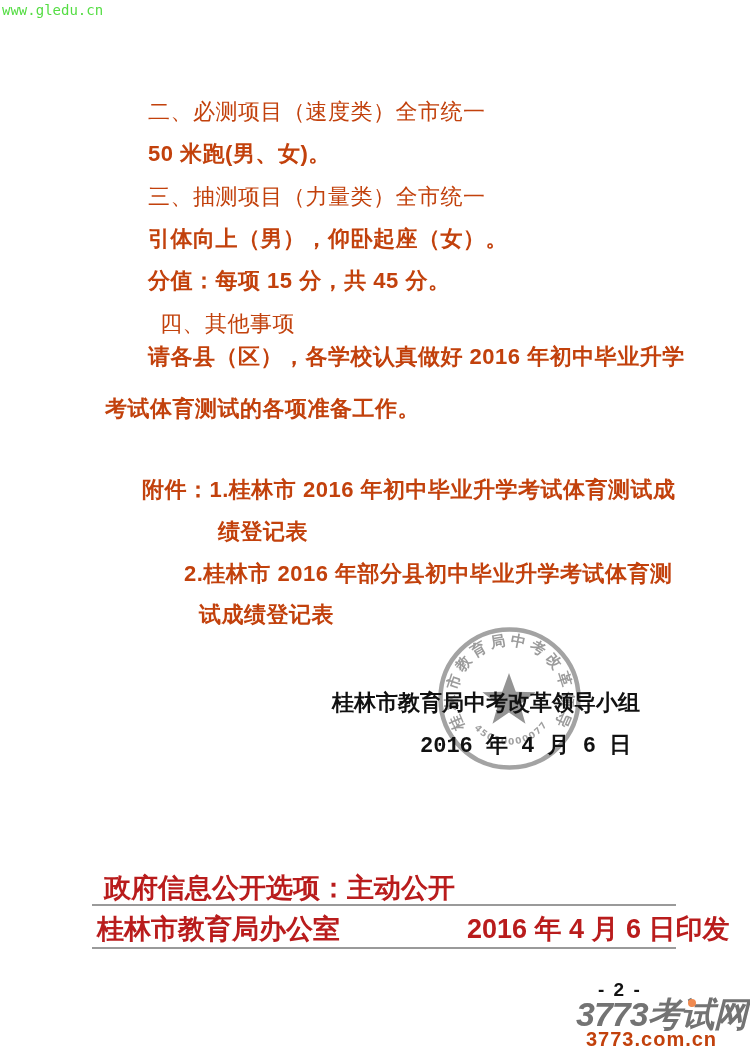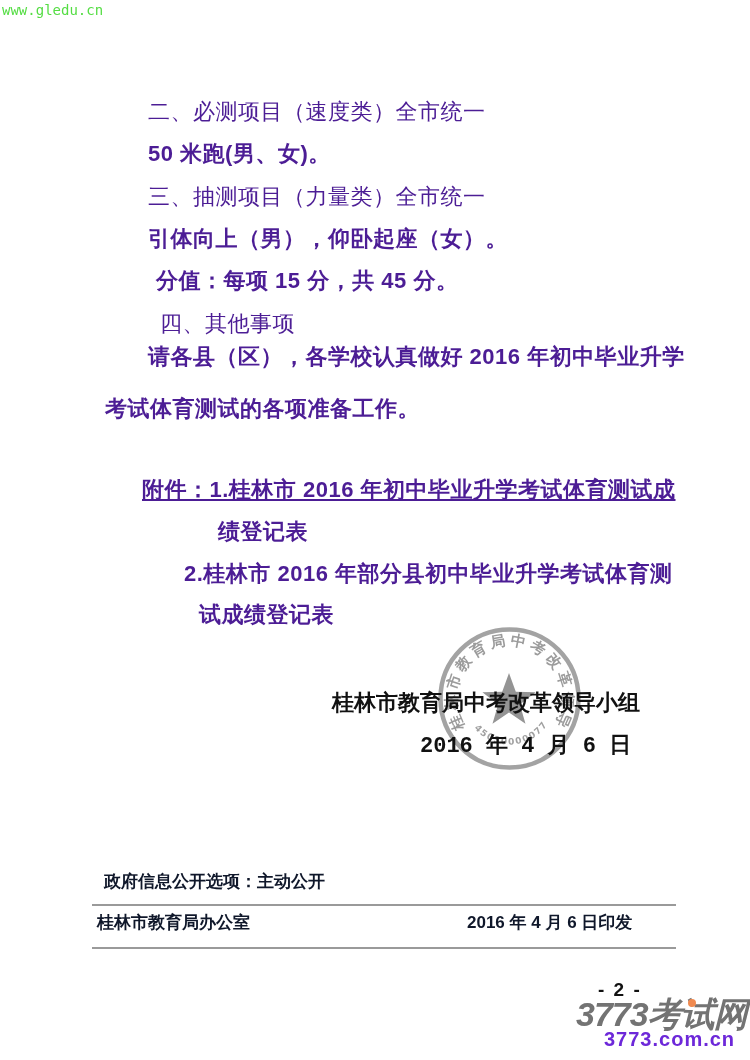--- a/index.html
+++ b/index.html
@@ -20,43 +20,43 @@
     font-size: 14px;
     color: #55dd44;
     letter-spacing: 0px;
   }
   .bline {
     position: absolute;
     font-size: 22px;
     line-height: 26px;
     white-space: nowrap;
     letter-spacing: 0.5px;
-    color: #4c1d95;
+    color: #c2410c;
   }
   .w-reg { font-weight: 400; }
   .w-bold { font-weight: 700; }
   .seal {
     position: absolute;
     left: 437px; top: 626px;
     width: 145px; height: 145px;
     opacity: 0.82;
   }
   .sig {
     position: absolute;
     font-size: 22px;
     font-weight: 700;
     white-space: nowrap;
     color: #111111;
   }
   .footer-text {
     position: absolute;
-    font-size: 17px;
+    font-size: 27px;
     font-weight: 700;
     white-space: nowrap;
-    color: #0f172a;
+    color: #b91c1c;
   }
   .rule {
     position: absolute;
     left: 92px;
     width: 584px;
     height: 2px;
     background: #9a9a9a;
   }
   .pagenum {
     position: absolute;
@@ -71,25 +71,25 @@
     left: 576px; top: 992px;
     font-size: 34px;
     font-weight: 700;
     font-style: italic;
     letter-spacing: -1px;
     color: #737373;
     white-space: nowrap;
   }
   .wm-url {
     position: absolute;
-    left: 604px; top: 1028px;
+    left: 586px; top: 1028px;
     font-size: 20px;
     font-weight: 700;
     letter-spacing: 1px;
-    color: #6d28d9;
+    color: #c2410c;
     white-space: nowrap;
   }
   .wm-dot {
     position: absolute;
     left: 688px; top: 999px;
     width: 8px; height: 8px;
     border-radius: 50%;
     background: #f08a50;
   }
   .seal-ring-text { fill: #868686; font-family: "Liberation Sans", sans-serif; font-weight: 700; font-size: 15px; letter-spacing: 4px; }
@@ -99,26 +99,26 @@
 <body>
 
 <div class="page">
 
   <div class="wm-top">www.gledu.cn</div>
 
   <div class="bline w-reg" style="left:148px; top:99px;">二、必测项目（速度类）全市统一</div>
   <div class="bline w-bold" style="left:148px; top:141px;">50 米跑(男、女)。</div>
   <div class="bline w-reg" style="left:148px; top:184px;">三、抽测项目（力量类）全市统一</div>
   <div class="bline w-bold" style="left:148px; top:226px;">引体向上（男），仰卧起座（女）。</div>
-  <div class="bline w-bold" style="left:156px; top:268px;">分值：每项 15 分，共 45 分。</div>
+  <div class="bline w-bold" style="left:148px; top:268px;">分值：每项 15 分，共 45 分。</div>
   <div class="bline w-reg" style="left:160px; top:311px;">四、其他事项</div>
   <div class="bline w-bold" style="left:148px; top:344px;">请各县（区），各学校认真做好 2016 年初中毕业升学</div>
   <div class="bline w-bold" style="left:105px; top:396px;">考试体育测试的各项准备工作。</div>
 
-  <div class="bline w-bold" style="left:142px; top:477px;text-decoration:underline;">附件：1.桂林市 2016 年初中毕业升学考试体育测试成</div>
+  <div class="bline w-bold" style="left:142px; top:477px;">附件：1.桂林市 2016 年初中毕业升学考试体育测试成</div>
   <div class="bline w-bold" style="left:218px; top:519px;">绩登记表</div>
   <div class="bline w-bold" style="left:184px; top:561px;">2.桂林市 2016 年部分县初中毕业升学考试体育测</div>
   <div class="bline w-bold" style="left:199px; top:602px;">试成绩登记表</div>
 
   <svg class="seal" viewBox="0 0 145 145" aria-hidden="true">
     <defs>
       <path id="sealArcTop" d="M 29.1,102.9 A 53,53 0 1 1 115.9,102.9" fill="none"></path>
       <path id="sealArcBottom" d="M 34.8,98.9 A 46,46 0 0 0 110.2,98.9" fill="none"></path>
     </defs>
     <circle cx="72.5" cy="72.5" r="69" fill="none" stroke="#8f8f8f" stroke-width="4.5"></circle>

